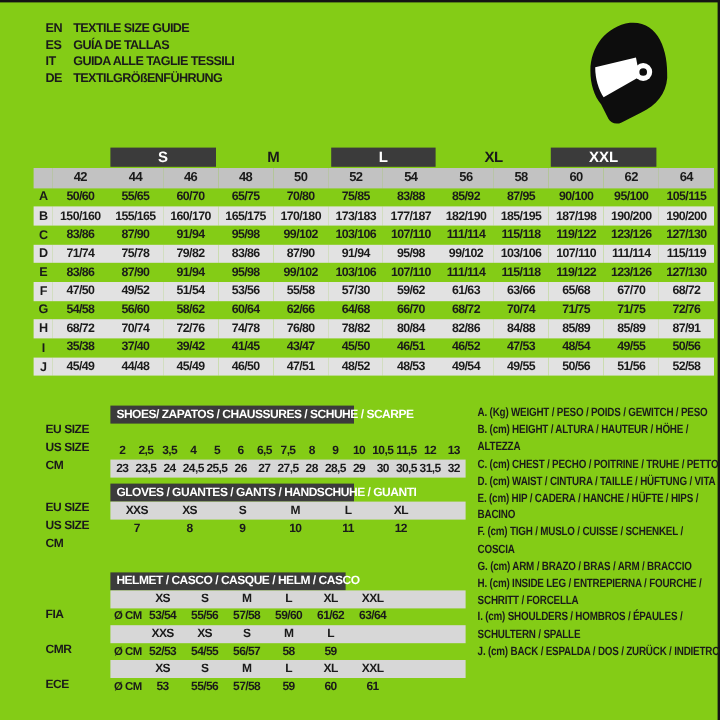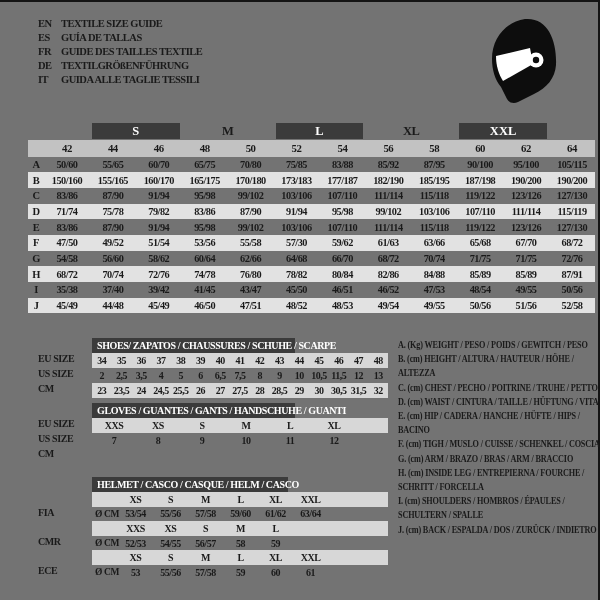--- a/index.html
+++ b/index.html
@@ -1,17 +1,17 @@
 <!DOCTYPE html>
 <html><head>
 <meta charset="utf-8">
 <style>
   html,body{margin:0;padding:0;background:#fff;}
-  .page{position:relative;width:600px;height:600px;background:#737373;overflow:hidden;
-        font-family:Liberation Serif, serif;color:#1a1a1a;}
+  .page{position:relative;width:600px;height:600px;background:#84cc16;overflow:hidden;
+        font-family:Liberation Sans, sans-serif;color:#1a1a1a;}
   .border-top{position:absolute;top:0;left:0;width:600px;height:2px;background:#141414;}
   .border-right{position:absolute;top:0;right:0;width:2px;height:600px;background:#141414;}
 
   
   .lang{position:absolute;left:38px;top:17px;}
   .lang-row{display:flex;height:13.8px;align-items:center;}
   .lang-code{width:23px;font-weight:bold;font-size:10.5px;letter-spacing:-0.5px;}
   .lang-title{font-weight:bold;font-size:10.5px;letter-spacing:-0.5px;white-space:nowrap;}
 
   .helmet-icon{position:absolute;left:488px;top:16px;width:72px;height:88px;}
@@ -66,30 +66,26 @@
   <div class="lang">
     <div class="lang-row">
       <span class="lang-code">EN</span>
       <span class="lang-title">TEXTILE SIZE GUIDE</span>
     </div>
     <div class="lang-row">
       <span class="lang-code">ES</span>
       <span class="lang-title">GUÍA DE TALLAS</span>
     </div>
     <div class="lang-row">
-      <span class="lang-code">FR</span>
-      <span class="lang-title">GUIDE DES TAILLES TEXTILE</span>
+      <span class="lang-code">IT</span>
+      <span class="lang-title">GUIDA ALLE TAGLIE TESSILI</span>
     </div>
     <div class="lang-row">
       <span class="lang-code">DE</span>
       <span class="lang-title">TEXTILGRÖßENFÜHRUNG</span>
-    </div>
-    <div class="lang-row">
-      <span class="lang-code">IT</span>
-      <span class="lang-title">GUIDA ALLE TAGLIE TESSILI</span>
     </div>
   </div>
 
   <svg class="helmet-icon" viewBox="0 0 72 88" aria-hidden="true">
     <path fill="#0d0d0d" d="M37 3C17 6 4 23 4 43c0 11 3 21 9 28l6 12c2 4 7 5 11 3l16-8c13-6 21-16 22-29C69 25 60 1 37 3Z"></path>
     <path fill="#ffffff" d="M8 40l34-8 3 16-30 17c-4-6-7-15-7-25Z"></path>
     <circle cx="48" cy="44" r="7.5" fill="#ffffff"></circle>
     <circle cx="48" cy="44" r="3.2" fill="#0d0d0d"></circle>
   </svg>
 
@@ -295,37 +291,20 @@
       <td>51/56</td>
       <td>52/58</td>
     </tr>
   </tbody>
     </table>
 
   <div class="bt shoes">
     <div class="bt-title">SHOES/ ZAPATOS / CHAUSSURES / SCHUHE / SCARPE</div>
     <div class="bt-row">
       <div class="bt-label">EU SIZE</div>
-      <div class="bt-cells gray">
-        <div class="sc">34</div>
-        <div class="sc">35</div>
-        <div class="sc">36</div>
-        <div class="sc">37</div>
-        <div class="sc">38</div>
-        <div class="sc">39</div>
-        <div class="sc">40</div>
-        <div class="sc">41</div>
-        <div class="sc">42</div>
-        <div class="sc">43</div>
-        <div class="sc">44</div>
-        <div class="sc">45</div>
-        <div class="sc">46</div>
-        <div class="sc">47</div>
-        <div class="sc">48</div>
-      </div>
     </div>
     <div class="bt-row">
       <div class="bt-label">US SIZE</div>
       <div class="bt-cells">
         <div class="sc">2</div>
         <div class="sc">2,5</div>
         <div class="sc">3,5</div>
         <div class="sc">4</div>
         <div class="sc">5</div>
         <div class="sc">6</div>

